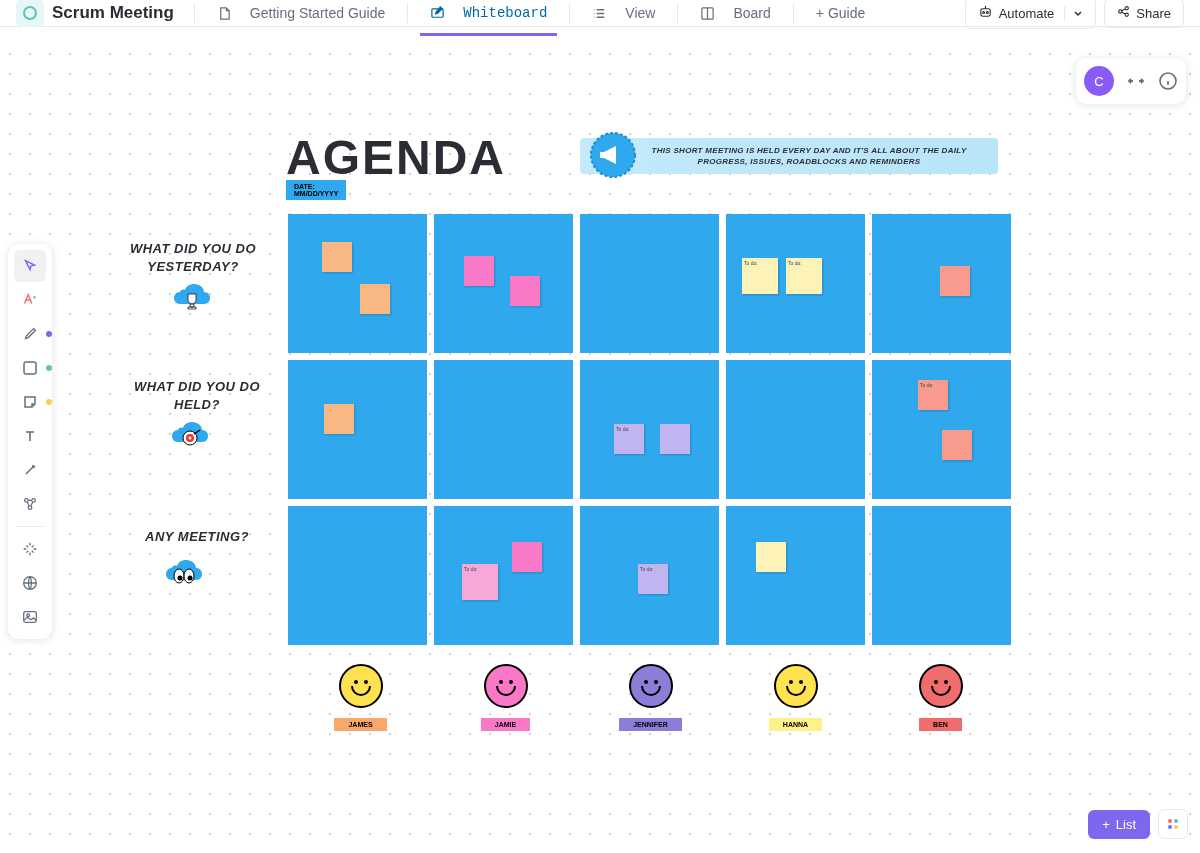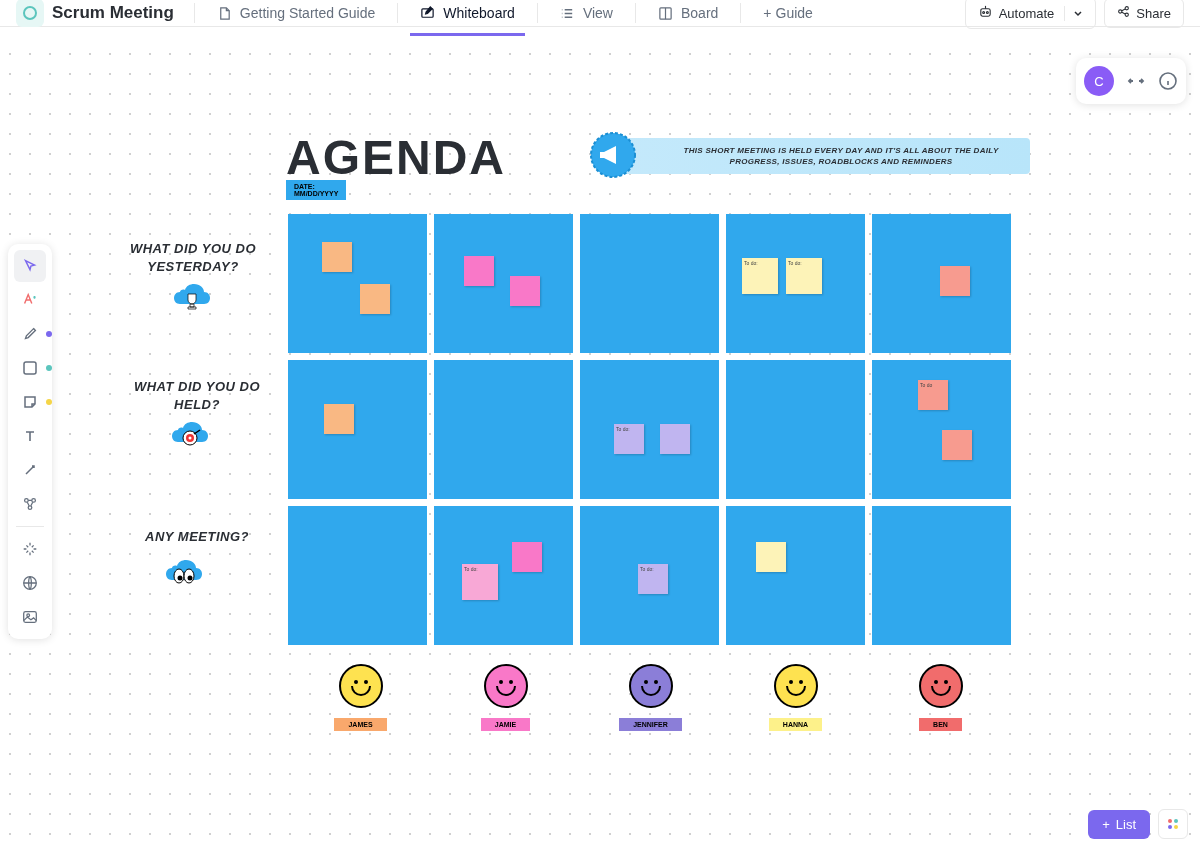--- a/index.html
+++ b/index.html
@@ -4,22 +4,22 @@
 <style>
 * { margin: 0; padding: 0; box-sizing: border-box; }
 body { font-family: -apple-system, BlinkMacSystemFont, 'Segoe UI', sans-serif; background: #fff; width: 1200px; height: 853px; overflow: hidden; position: relative; }
 
 
 .header { display: flex; align-items: center; padding: 6px 16px; border-bottom: 1px solid #e8e8e8; height: 27px; gap: 8px; }
 .logo-badge { width: 28px; height: 28px; border-radius: 6px; background: #e6f7f5; display: flex; align-items: center; justify-content: center; }
 .logo-circle { width: 14px; height: 14px; border: 2px solid #5bc5bd; border-radius: 50%; }
 .title { font-size: 17px; font-weight: 600; color: #2a2e34; margin-right: 8px; }
 .divider { width: 1px; height: 20px; background: #e8e8e8; margin: 0 4px; }
-.tab { display: flex; align-items: center; gap: 8px; padding: 6px 10px; color: #656f7d; font-size: 14px; cursor: pointer; position: relative; }
-.tab.active { color: #0f172a; }
+.tab { display: flex; align-items: center; gap: 18px; padding: 6px 10px; color: #656f7d; font-size: 14px; cursor: pointer; position: relative; }
+.tab.active { color: #0369a1; font-family: Liberation Mono, monospace; }
 .tab.active::after { content: ''; position: absolute; bottom: -9px; left: 0; right: 0; height: 3px; background: #7b68ee; }
 .tab-icon { width: 15px; height: 15px; display: flex; align-items: center; justify-content: center; }
 .add-view { color: #656f7d; font-size: 14px; display: flex; align-items: center; gap: 4px; padding: 6px 10px; cursor: pointer; }
 .spacer { flex: 1; }
 .automate-btn { display: flex; align-items: center; gap: 6px; padding: 6px 12px; border: 1px solid #e8e8e8; border-radius: 6px; font-size: 13px; color: #2a2e34; cursor: pointer; }
 .automate-chevron { border-left: 1px solid #e8e8e8; padding-left: 8px; margin-left: 4px; }
 .share-btn { display: flex; align-items: center; gap: 6px; padding: 6px 12px; border: 1px solid #e8e8e8; border-radius: 6px; font-size: 13px; color: #2a2e34; cursor: pointer; }
 
 
 .canvas { position: absolute; top: 44px; left: 0; right: 0; bottom: 0; background-image: radial-gradient(circle, #d0d0d0 1px, transparent 1px); background-size: 20px 20px; }
@@ -33,21 +33,21 @@
 .left-toolbar { position: absolute; top: 200px; left: 8px; background: #fff; border-radius: 10px; box-shadow: 0 1px 8px rgba(0,0,0,0.12); padding: 6px; display: flex; flex-direction: column; gap: 2px; width: 44px; }
 .tool-btn { width: 32px; height: 32px; border-radius: 6px; display: flex; align-items: center; justify-content: center; cursor: pointer; color: #656f7d; position: relative; }
 .tool-btn.selected { background: #f0f1f3; }
 .tool-dot { position: absolute; right: -6px; top: 50%; transform: translateY(-50%); width: 6px; height: 6px; border-radius: 50%; }
 .tool-sep { height: 1px; background: #e8e8e8; margin: 4px 2px; }
 
 
 .wb { position: absolute; top: 80px; left: 100px; }
 .agenda-title { font-family: 'Arial Black', sans-serif; font-size: 48px; font-weight: 900; letter-spacing: 2px; color: #2a2e34; position: absolute; left: 186px; top: 6px; }
 .date-tag { position: absolute; left: 186px; top: 56px; background: #30a8ed; color: #000; font-size: 7px; font-weight: 700; padding: 3px 8px; }
-.banner { position: absolute; left: 512px; top: 14px; width: 418px; height: 36px; background: linear-gradient(90deg, #c4e9fb 0%, #b8e5fa 100%); border-radius: 4px; display: flex; align-items: center; padding: 0 20px 0 60px; }
+.banner { position: absolute; left: 480px; top: 14px; width: 418px; height: 36px; background: linear-gradient(90deg, #c4e9fb 0%, #b8e5fa 100%); border-radius: 4px; display: flex; align-items: center; padding: 0 20px 0 60px; }
 .banner-text { font-size: 8px; font-weight: 700; font-style: italic; letter-spacing: 0.3px; color: #2a2e34; text-align: center; line-height: 1.4; }
 .megaphone { position: absolute; left: 488px; top: 6px; width: 50px; height: 50px; }
 
 
 .row-label { position: absolute; width: 150px; text-align: center; font-family: 'Arial Black', sans-serif; font-size: 13px; font-weight: 900; font-style: italic; letter-spacing: 0.5px; color: #2a2e34; line-height: 1.4; }
 
 
 .grid { position: absolute; top: 90px; left: 188px; display: grid; grid-template-columns: repeat(5, 139px); grid-template-rows: repeat(3, 139px); gap: 7px; }
 .cell { background: #30a8ed; position: relative; }
 .sticky { position: absolute; box-shadow: 1px 1px 2px rgba(0,0,0,0.2); }

